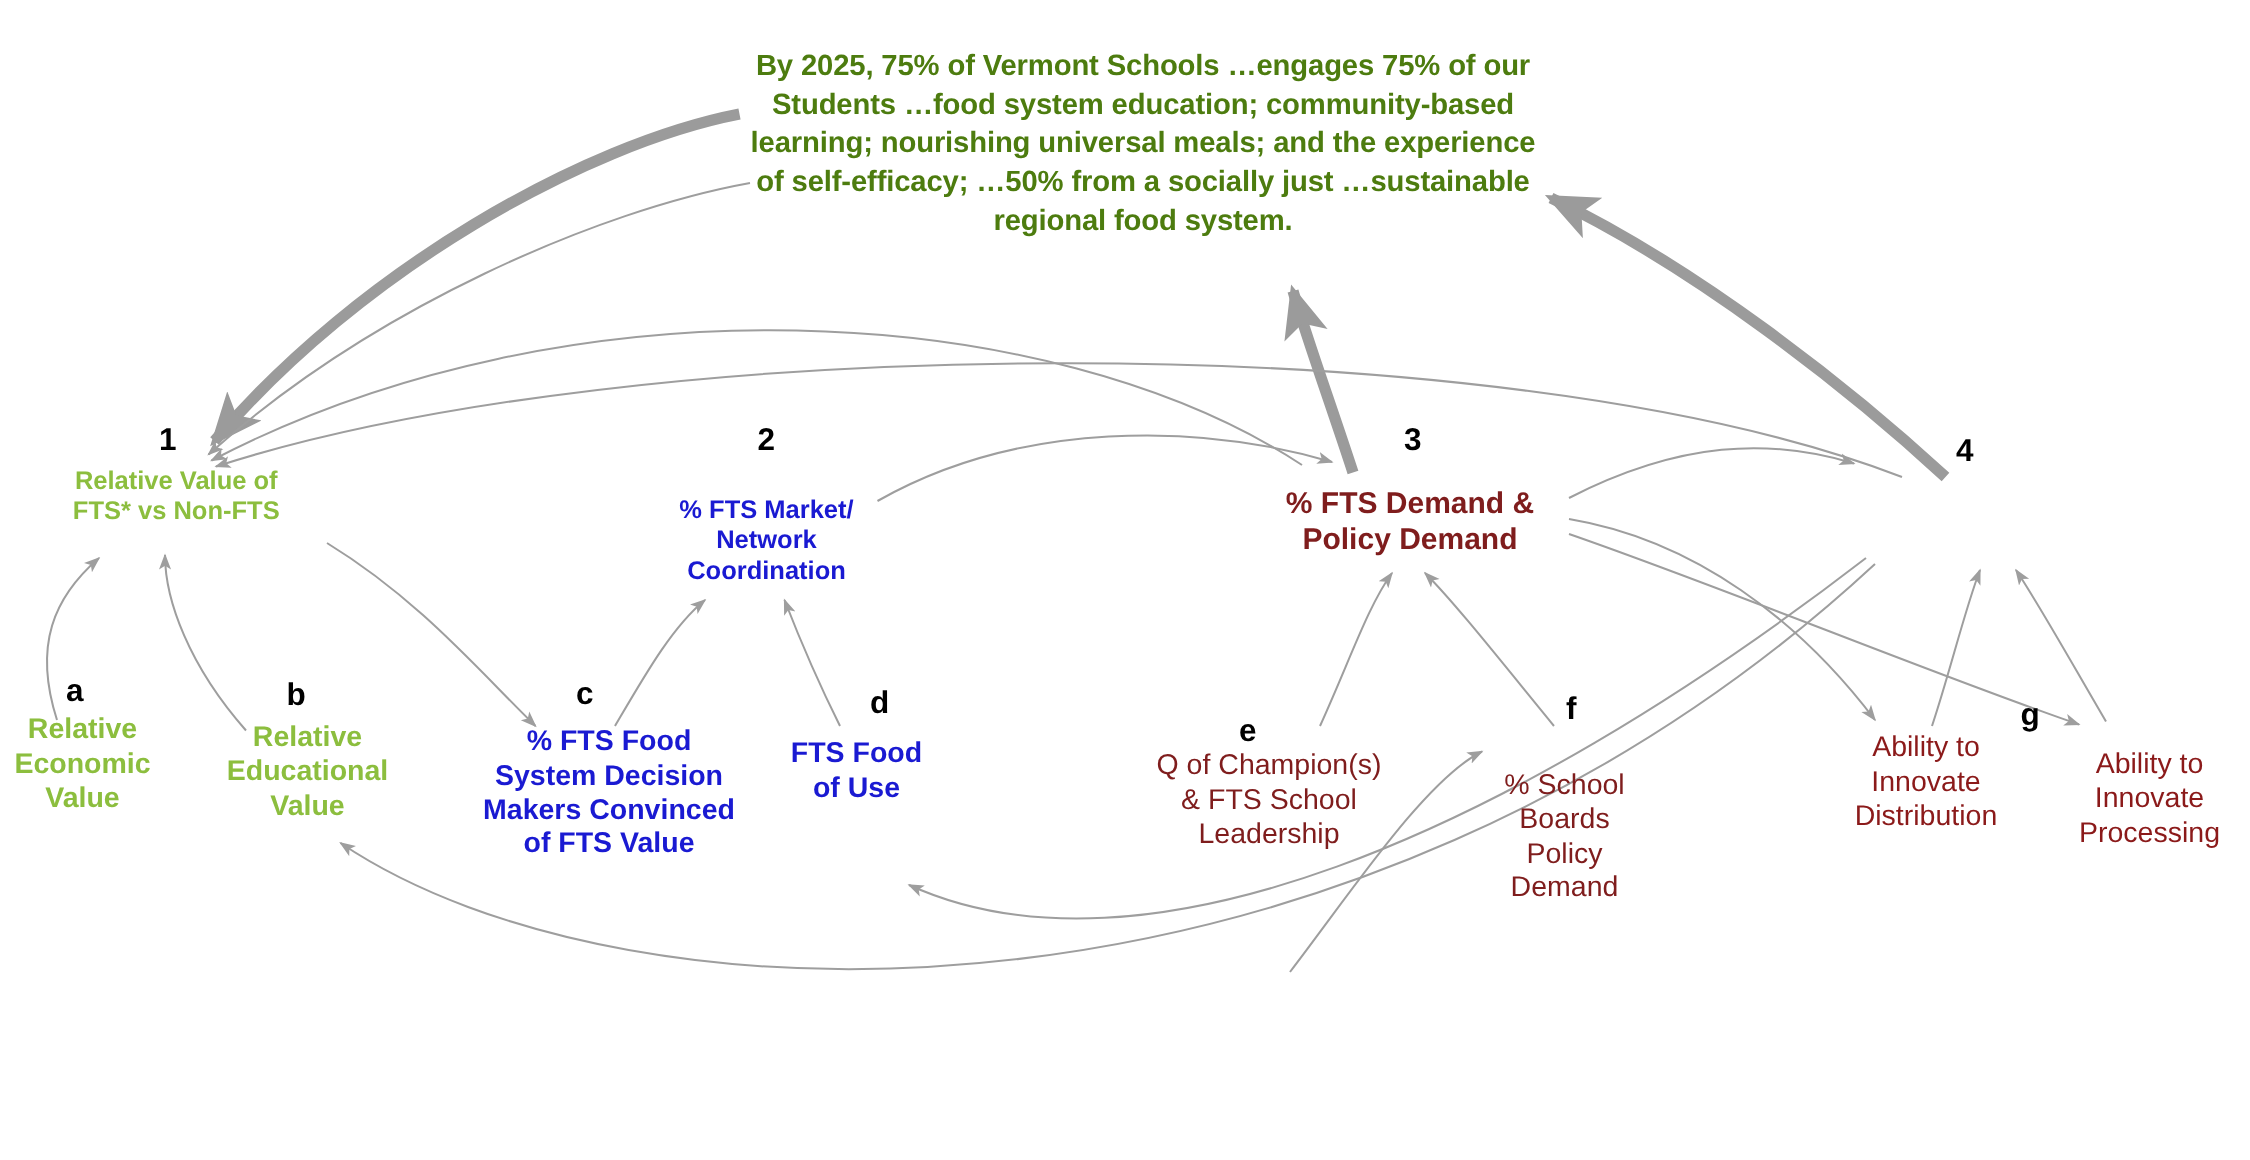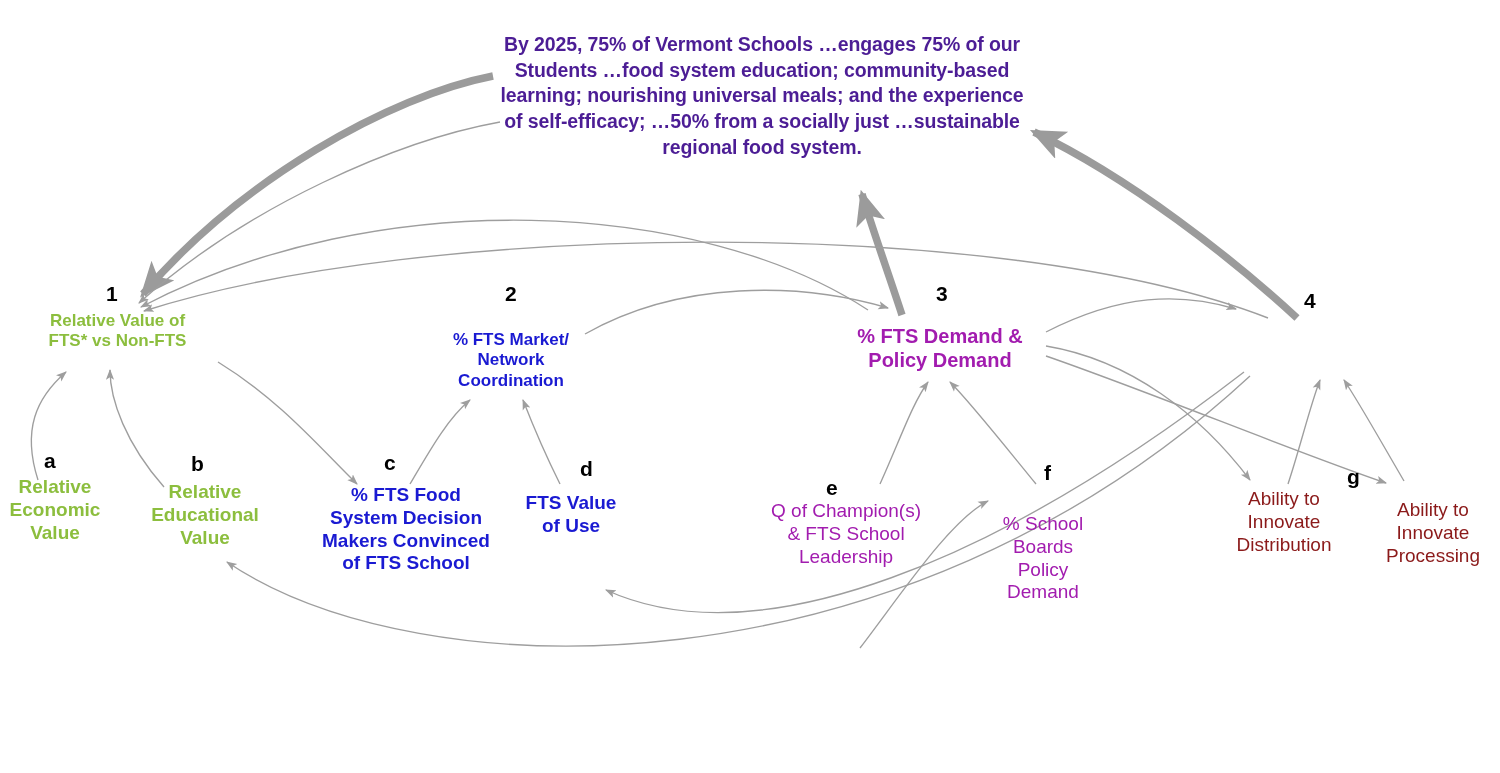--- a/index.html
+++ b/index.html
@@ -29,36 +29,36 @@
   .node {
     position: absolute;
     text-align: center;
     line-height: 1.20;
     white-space: pre-line;
   }
   .node-bold { font-weight: bold; }
   .goal-text {
     position: absolute;
     text-align: center;
-    color: #4c1d95;
+    color: #4d7c0f;
     font-weight: bold;
     font-size: 19.5px;
     line-height: 1.32;
     letter-spacing: -0.1px;
   }
   .loop-label {
     position: absolute;
     color: #000000;
     font-weight: bold;
     font-size: 21px;
     line-height: 1;
   }
   .n-green { color: #8CBE3E; }
   .n-blue  { color: #1A1AD2; }
-  .n-orange{ color: #a21caf; }
+  .n-orange{ color: #7f1d1d; }
   .n-red   { color: #8B1A1A; }
 </style>
 </head>
 <body>
 
 <div id="diagram-root">
 
   <svg class="arrow-layer" viewBox="0 0 1500 773">
     <defs>
       <marker id="ah-thin" markerWidth="9" markerHeight="9" refX="7.2" refY="3.2" orient="auto" markerUnits="strokeWidth">
@@ -116,24 +116,24 @@
 
   <div class="loop-label" style="left:505px; top:283px;">2</div>
   <div class="node node-bold n-blue" style="left:416px; top:330px; width:190px; font-size:17px;">% FTS Market/
 Network
 Coordination</div>
 
   <div class="loop-label" style="left:384px; top:452px;">c</div>
   <div class="node node-bold n-blue" style="left:296px; top:484px; width:220px; font-size:19px;">% FTS Food
 System Decision
 Makers Convinced
-of FTS School</div>
+of FTS Value</div>
 
   <div class="loop-label" style="left:580px; top:458px;">d</div>
-  <div class="node node-bold n-blue" style="left:516px; top:492px; width:110px; font-size:19px;">FTS Value
+  <div class="node node-bold n-blue" style="left:516px; top:492px; width:110px; font-size:19px;">FTS Food
 of Use</div>
 
   <div class="loop-label" style="left:936px; top:283px;">3</div>
   <div class="node node-bold n-orange" style="left:836px; top:324px; width:208px; font-size:20px;">% FTS Demand &amp;
 Policy Demand</div>
 
   <div class="loop-label" style="left:826px; top:477px;">e</div>
   <div class="node n-orange" style="left:756px; top:500px; width:180px; font-size:19px;">Q of Champion(s)
 &amp; FTS School
 Leadership</div>

